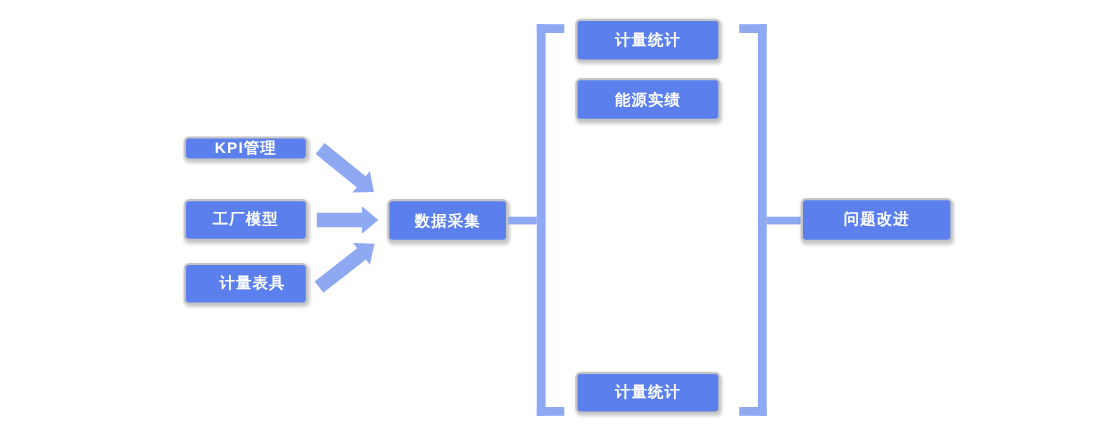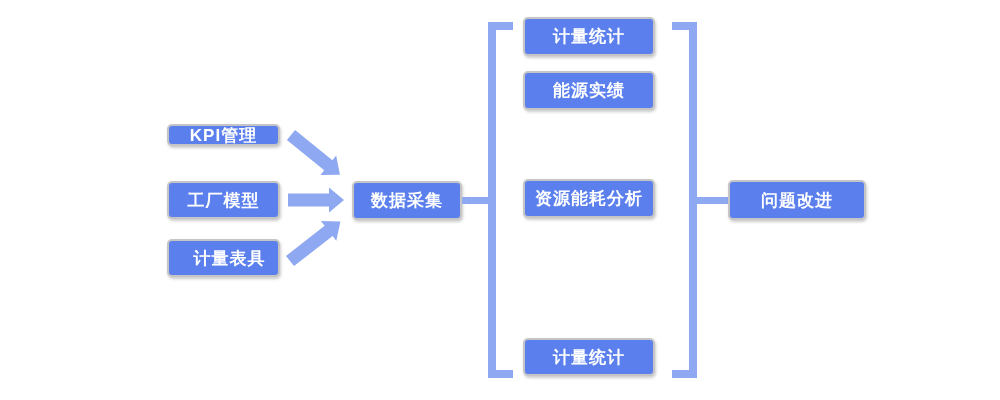--- a/index.html
+++ b/index.html
@@ -14,21 +14,21 @@
   .node {
     position: absolute;
     box-sizing: border-box;
     display: flex;
     align-items: center;
     justify-content: center;
     background: var(--box-fill, #5b80ee);
     border: 2px solid var(--box-border, #c5c5c5);
     border-radius: 5px;
     color: var(--box-text, #ffffff);
-    font-size: 17px;
+    font-size: 14px;
     font-weight: 700;
     letter-spacing: 1px;
     white-space: nowrap;
     box-shadow: 1px 2px 3px rgba(110,110,110,0.35);
   }
   .link {
     position: absolute;
     background: var(--connector, #8fa8f2);
   }
   .arrows-svg {
@@ -62,21 +62,20 @@
   <div class="node" style="left:352px; top:181px; width:110px; height:39px;">数据采集</div>
 
   <div class="link" style="left:462px; top:197px; width:26px; height:7px;"></div>
 
   <div class="link" style="left:488px; top:22px; width:8px; height:356px;"></div>
   <div class="link" style="left:488px; top:22px; width:25px; height:8px;"></div>
   <div class="link" style="left:488px; top:370px; width:25px; height:8px;"></div>
 
   <div class="node" style="left:523px; top:17px; width:132px; height:39px;">计量统计</div>
   <div class="node" style="left:523px; top:71px; width:132px; height:39px;">能源实绩</div>
-  <div class="node" style="left:523px; top:179px; width:132px; height:39px;">资源能耗分析</div>
   <div class="node" style="left:523px; top:338px; width:132px; height:38px;">计量统计</div>
 
   <div class="link" style="left:689px; top:22px; width:8px; height:356px;"></div>
   <div class="link" style="left:672px; top:22px; width:25px; height:8px;"></div>
   <div class="link" style="left:672px; top:370px; width:25px; height:8px;"></div>
 
   <div class="link" style="left:697px; top:197px; width:31px; height:7px;"></div>
 
   <div class="node" style="left:728px; top:180px; width:138px; height:40px;">问题改进</div>
 

